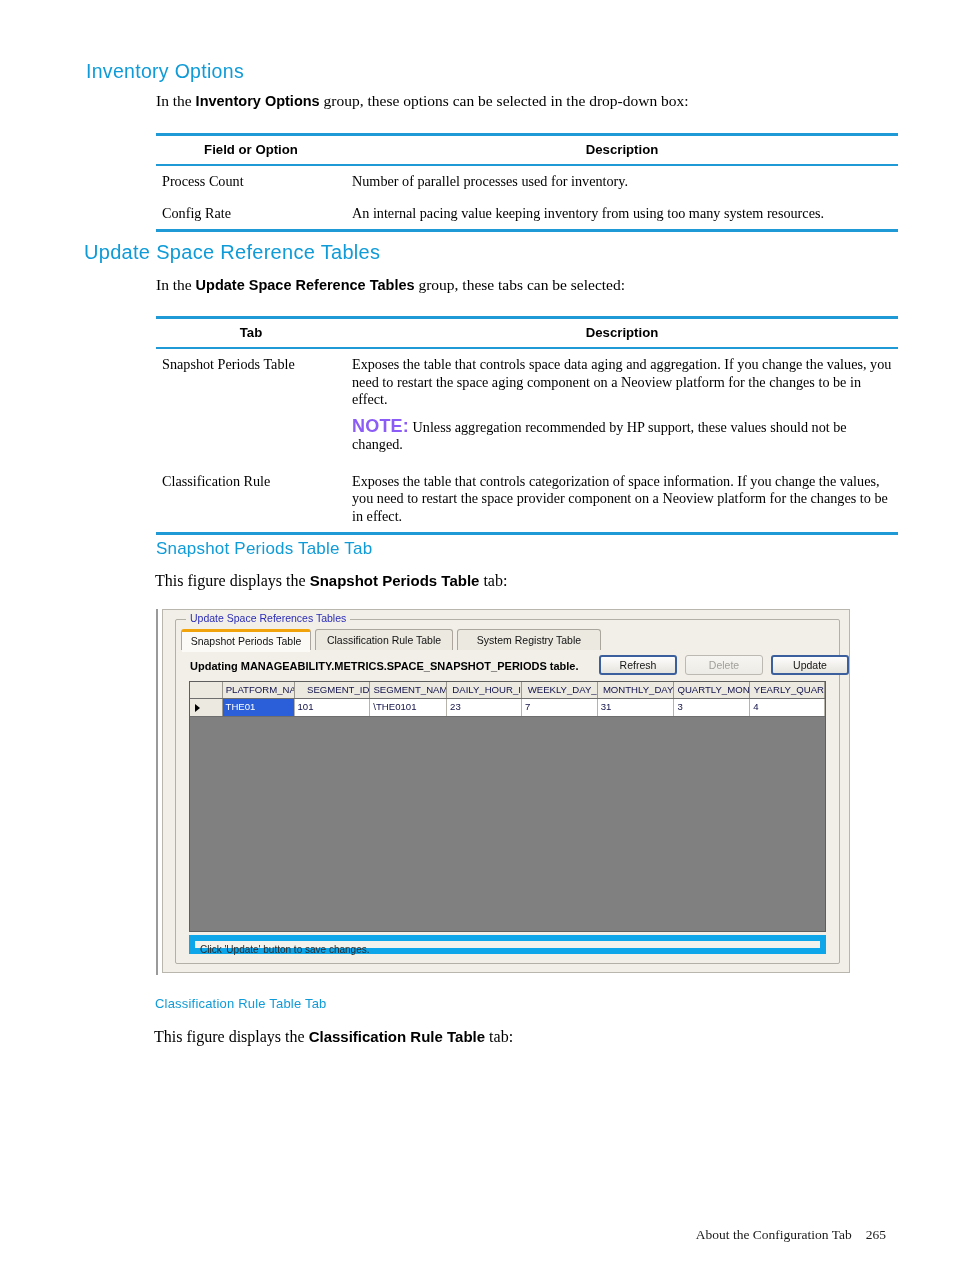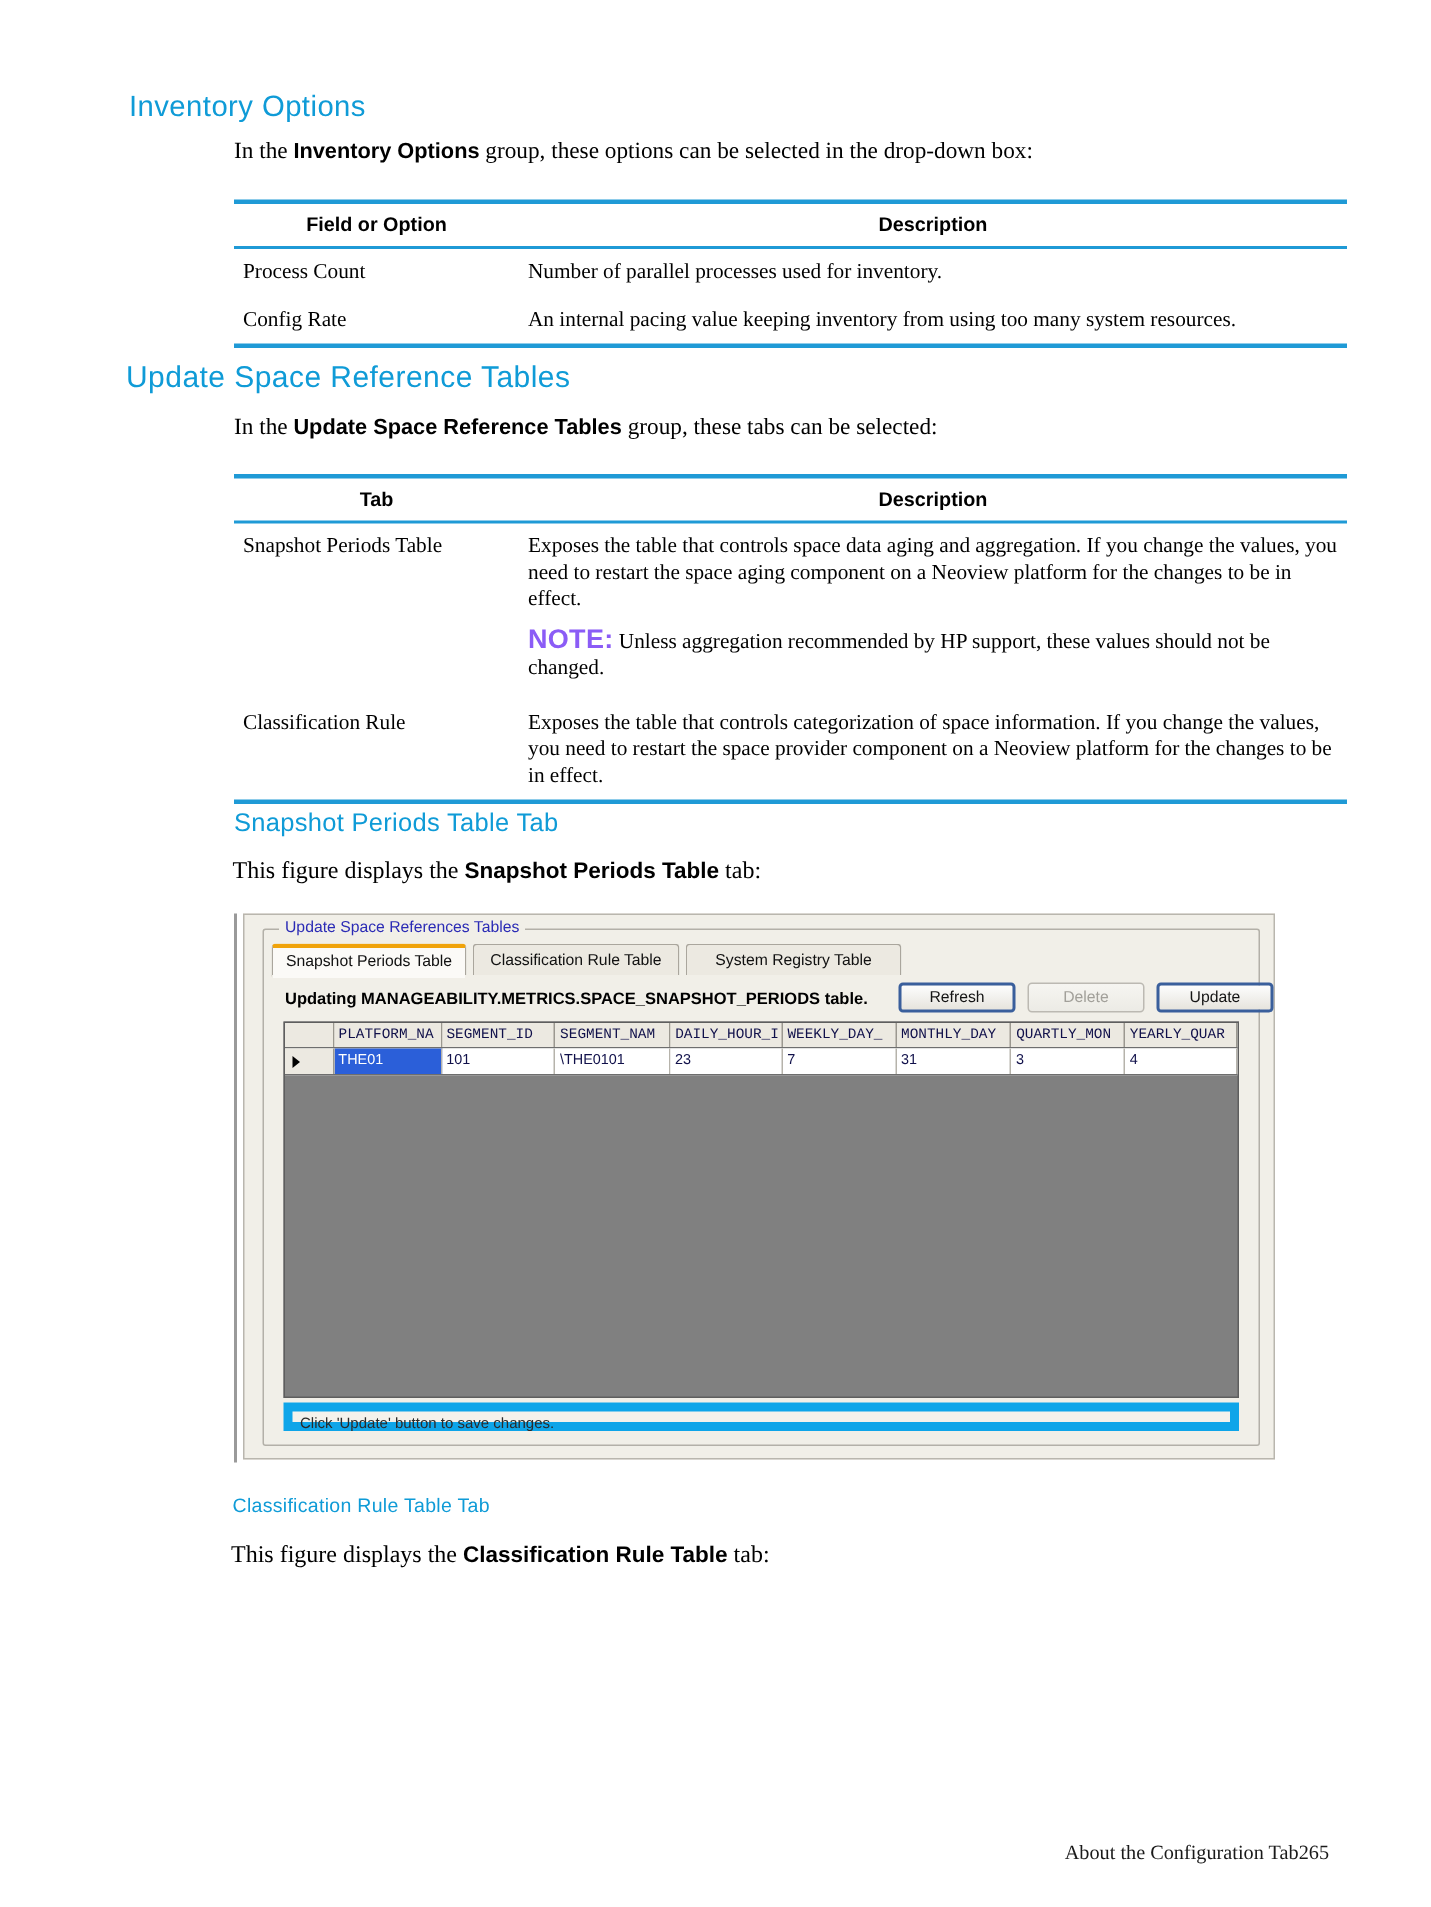--- a/index.html
+++ b/index.html
@@ -223,28 +223,29 @@
   }
   .grid-header {
     display: flex;
     height: 16px;
     background: #ece9e1;
     border-bottom: 1px solid #6e6e6e;
   }
   .grid-header .gh {
     box-sizing: border-box;
     border-right: 1px solid #9b9890;
-    font-family: Liberation Mono, monospace;
+    font-family: Liberation Sans, sans-serif;
     font-size: 9.6px;
     color: #10104a;
     line-height: 15px;
     padding-left: 3px;
     overflow: hidden;
     white-space: nowrap;
     background: #ece9e1;
+    text-align: right;
   }
   .grid-header .gh.rowsel { border-right: 1px solid #9b9890; }
   .grid-row {
     display: flex;
     height: 17px;
     background: #ffffff;
     border-bottom: 1px solid #6e6e6e;
     justify-content: space-between;
   }
   .grid-row .gc {
@@ -300,21 +301,21 @@
   
   .footer {
     position: absolute;
     right: 68px;
     bottom: 28px;
     font-family: "Liberation Serif", serif;
     font-size: 13.5px;
     color: #1a1a1a;
     white-space: nowrap;
   }
-  .footer .pageno { }
+  .footer .pageno { margin-left: 14px; }
 </style>
 </head>
 <body>
 
 <div class="page">
 
   <h2 class="section-head" style="left:86px; top:60px; font-size:19.5px;">Inventory Options</h2>
 
   <div class="body-para" style="left:156px; top:91px; width:740px;">
     <span>In the </span><b>Inventory Options</b><span> group, these options can be selected in the drop-down box:</span>

